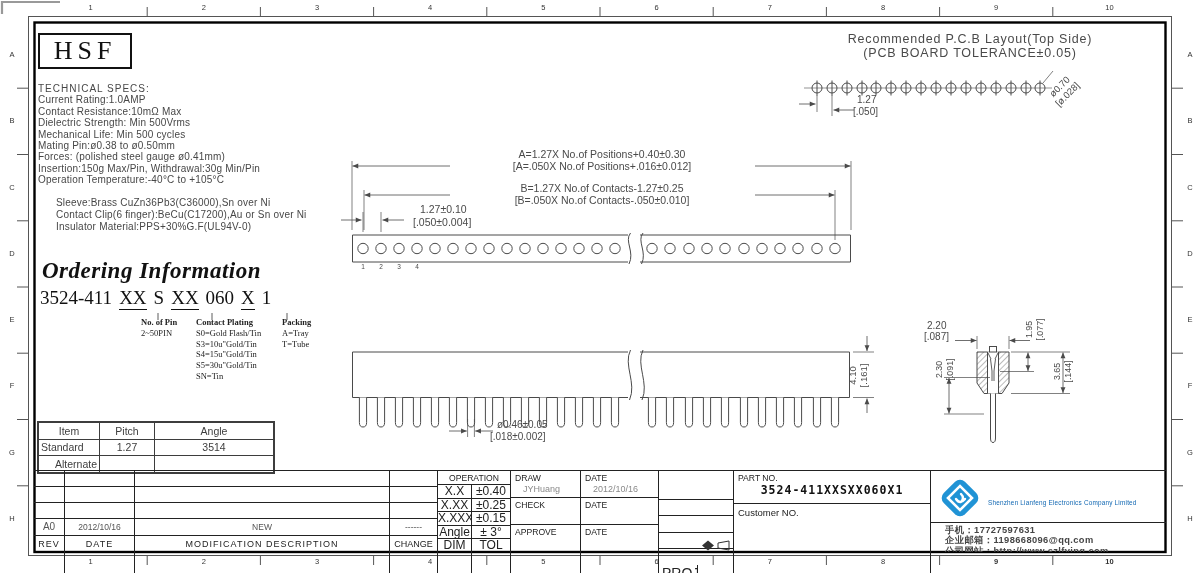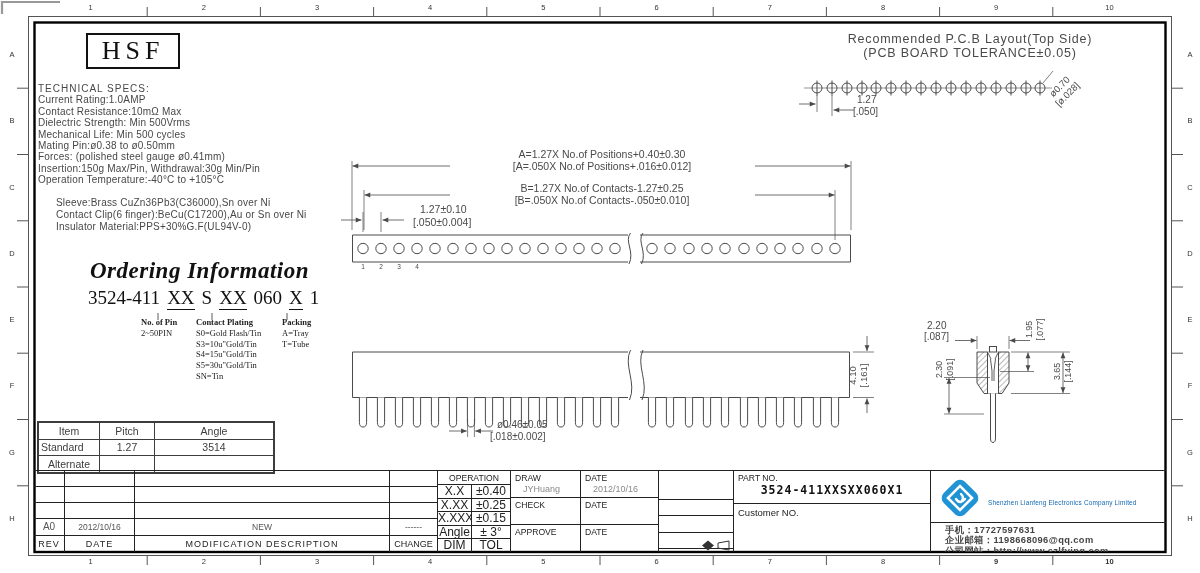--- a/index.html
+++ b/index.html
@@ -5,30 +5,30 @@
   html,body{margin:0;padding:0;background:#ddd;}
   .sheet{position:relative;width:1200px;height:573px;background:#fff;overflow:hidden;
          font-family:"Liberation Sans",sans-serif;color:#222;}
   .abs{position:absolute;}
   .gl{position:absolute;font-size:7.5px;color:#333;width:20px;text-align:center;}
   .spec{font-size:10px;line-height:11.4px;color:#474747;letter-spacing:.2px;white-space:nowrap;}
   .dt{position:absolute;font-size:10px;color:#4a4a4a;white-space:nowrap;}
   .ctr{text-align:center;}
   .rbox{position:absolute;text-align:center;color:#4a4a4a;transform:rotate(-90deg);}
   .rbox div{line-height:10.5px;}
-  .serif{font-family:"Liberation Serif",serif;margin-left:48px;}
+  .serif{font-family:"Liberation Serif",serif;}
   .mono{font-family:"DejaVu Sans Mono","Liberation Mono",monospace;}
   .u{border-bottom:1.7px solid #111;padding-bottom:1px;}
   .pnseg{margin-right:7px;}
   .ocol{position:absolute;font-family:"Liberation Serif",serif;font-size:8.5px;color:#222;line-height:10.8px;white-space:nowrap;}
   .ocol .t{font-weight:bold;}
   table.mt{border-collapse:collapse;font-size:10.5px;color:#3d3d3d;}
   table.mt td{border:1px solid #3d3d3d;height:15.5px;text-align:center;padding:0 2px;}
   table.mt{border:2px solid #3d3d3d;}
-  .tb{position:absolute;box-sizing:border-box;border-top:1px solid #222;top:470px;height:82px;background:transparent;}
+  .tb{position:absolute;box-sizing:border-box;border-top:1px solid #222;top:470px;height:104px;background:transparent;}
   .bl{border-left:1px solid #222;}
   .cell{box-sizing:border-box;overflow:hidden;}
   .br{border-right:1px solid #222;}
   .bb{border-bottom:1px solid #222;}
   .lbl{font-size:8.6px;color:#222;padding:2px 0 0 4px;}
   .gval{font-size:9px;color:#8a8a8a;padding:1px 0 0 12px;}
   .tolc{font-size:12px;color:#222;line-height:13.4px;text-align:center;}
   .infr{font-size:14px;line-height:16px;margin-top:28px;}
   .comp-cn{position:absolute;font-size:14.5px;font-weight:bold;color:#1268b3;letter-spacing:1px;font-family:"Liberation Sans",sans-serif;margin-top:46px;}
   .comp-en{position:absolute;font-size:6.4px;color:#1268b3;letter-spacing:.2px;}
@@ -332,21 +332,21 @@
       <td style="width:56px">Item</td>
       <td style="width:50px">Pitch</td>
       <td style="width:114px">Angle</td>
     </tr>
     <tr>
       <td style="text-align:left">Standard</td>
       <td>1.27</td>
       <td>3514</td>
     </tr>
     <tr>
-      <td style="text-align:center">Alternate</td>
+      <td style="text-align:right">Alternate</td>
       <td></td>
       <td></td>
     </tr>
   </tbody>
     </table>
 
   <div class="tb" style="left:34px;width:403px;display:grid;grid-template-columns:31px 70px 1fr 47px;grid-template-rows:16px 16px 16px 17px 1fr">
     <div class="cell br bb"></div>
       <div class="cell br bb"></div>
       <div class="cell br bb"></div>

